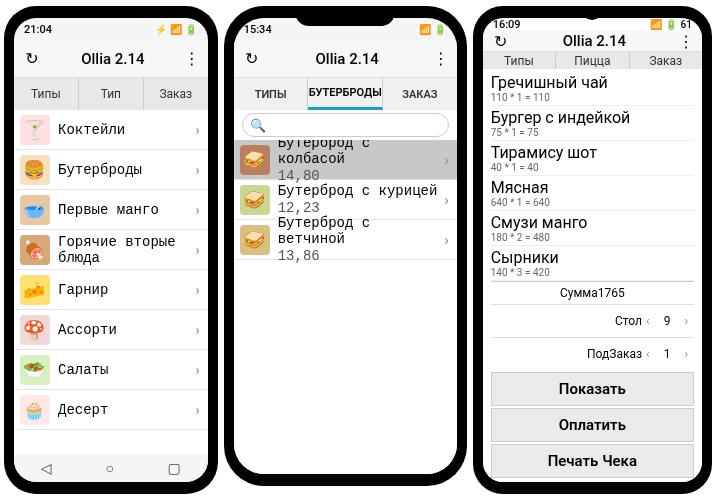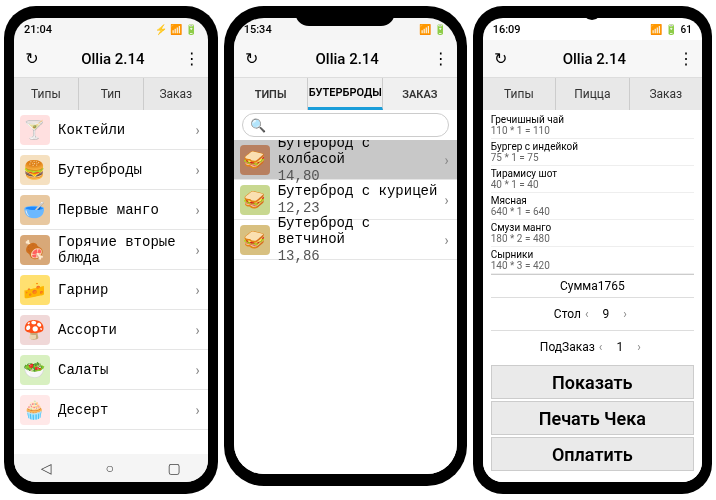--- a/index.html
+++ b/index.html
@@ -138,32 +138,32 @@
   .row .label {
     flex:1;
     font-size: 14px;
     color:#000;
     font-family:Liberation Mono, monospace;
   }
   .row .label .sub { font-size:14px; color:#555; display:block; margin-top:1px;}
   .row .chev { color:#888; font-size:14px; }
   .order-list { flex:1; background:#fff; padding: 2px 8px; font-size:12px;}
   .order-item { padding: 2px 0; border-bottom:1px solid #eee;}
-  .order-item .name { font-size:10px; color:#000;}
+  .order-item .name { font-size:16px; color:#000;}
   .order-item .calc { font-size:10px; color:#666;}
   .sum-row { display:flex; justify-content:center; padding:4px 0; font-size:12px; border-top:1px solid #ccc;}
-  .stepper-row { display:flex; align-items:center; justify-content:center; height:28px; border-top:1px solid #ddd; font-size:12px; padding:16px 2px;}
+  .stepper-row { display:flex; align-items:center; justify-content:flex-end; height:28px; border-top:1px solid #ddd; font-size:12px; padding:16px 2px;}
   .stepper { display:flex; align-items:center; gap:10px; font-size:12px;}
   .stepper span.btn { color:#888; cursor:pointer; padding:0 4px;}
   .big-btn {
     height: 34px;
     background:#eaeaea;
     border:1px solid #ccc;
     display:flex;align-items:center;justify-content:center;
-    font-size:18px; font-weight:600;
+    font-size:15px; font-weight:600;
     margin: 2px 0;
   }
   .navbar {
     height: 28px;
     display:flex;
     align-items:center;
     justify-content:space-around;
     color:#444;
     font-size:14px;
     background:#f5f5f5;
@@ -338,17 +338,17 @@
       </div>
       <div class="stepper-row">
         <span>ПодЗаказ</span>
         <div class="stepper">
           <span class="btn">‹</span>
           <span>1</span>
           <span class="btn">›</span>
         </div>
       </div>
       <div class="big-btn">Показать</div>
+      <div class="big-btn">Оплатить</div>
       <div class="big-btn">Печать Чека</div>
-      <div class="big-btn">Оплатить</div>
     </div>
   </div>
 </div>
 
 </body></html>

